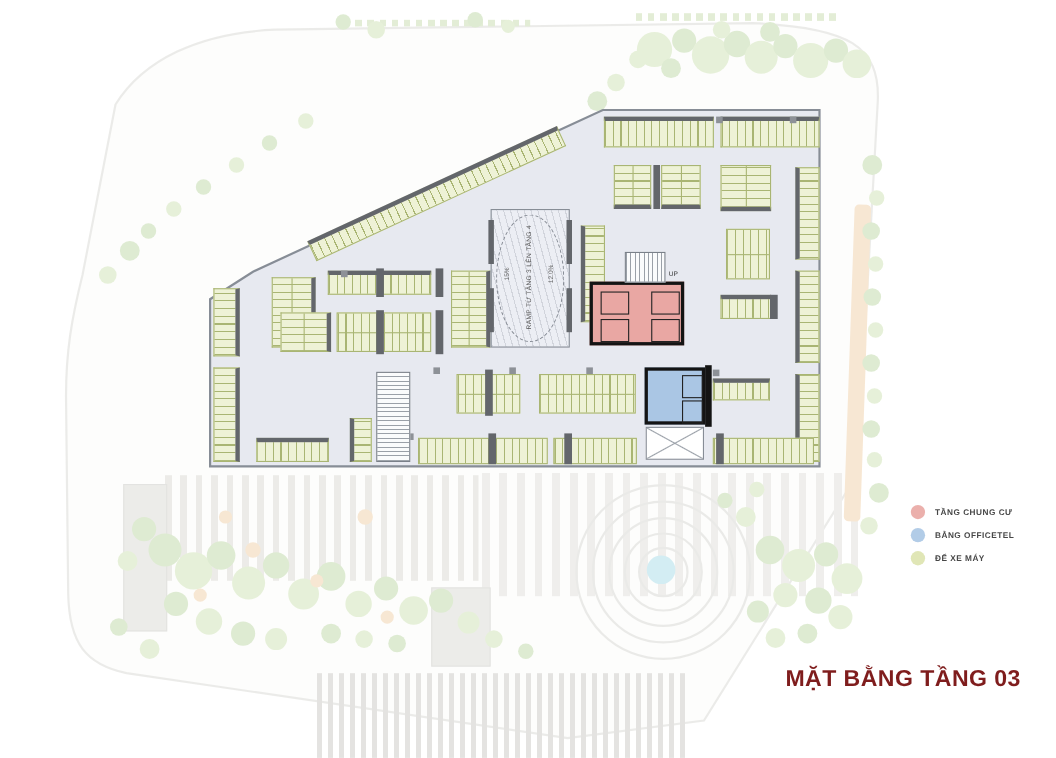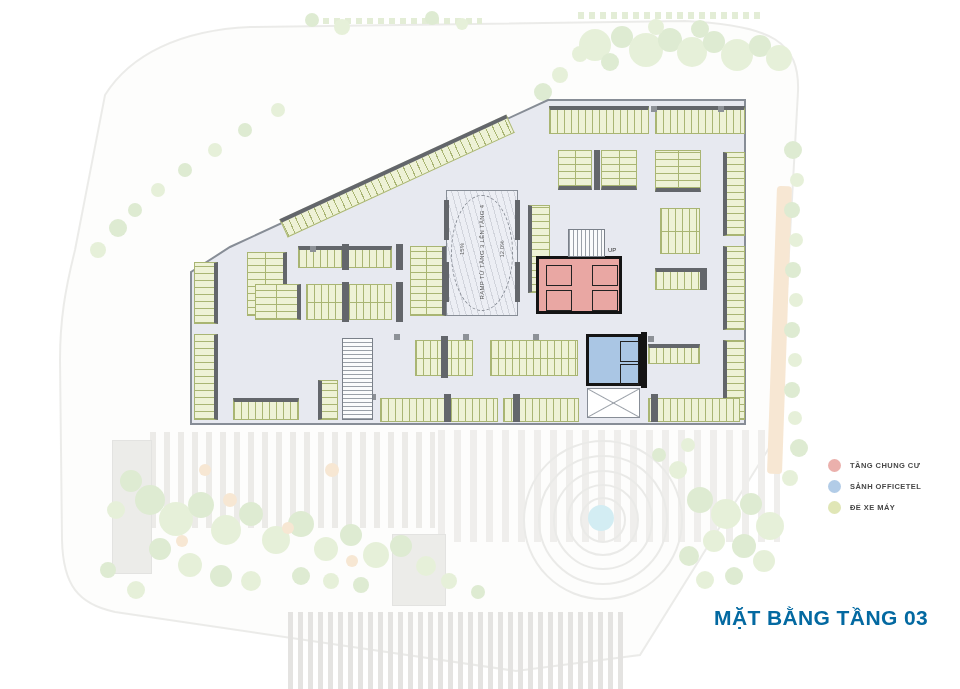--- a/index.html
+++ b/index.html
@@ -197,21 +197,21 @@
       <div style="position: absolute; left: 342px; top: 338px; width: 31px; height: 82px; background-color: rgb(250, 251, 252); border: 1px solid rgb(122, 128, 137); box-sizing: border-box; background-image: repeating-linear-gradient(0deg, rgb(154, 160, 168) 0px, rgb(154, 160, 168) 1px, transparent 1px, transparent 4px);"></div>
       <div style="position: absolute; left: 608px; top: 247px; font-size: 6px; color: rgb(51, 51, 51);">UP</div>
     </div>
   <div class="legend" id="legend">
       <div class="lrow">
         <span class="ldot" style="background: rgb(233, 167, 163);"></span>
         <span class="llab">TẦNG CHUNG CƯ</span>
       </div>
       <div class="lrow">
         <span class="ldot" style="background: rgb(170, 198, 228);"></span>
-        <span class="llab">SẢNH OFFICETEL</span>
+        <span class="llab">BẰNG OFFICETEL</span>
       </div>
       <div class="lrow">
         <span class="ldot" style="background: rgb(221, 227, 174);"></span>
         <span class="llab">ĐỂ XE MÁY</span>
       </div>
     </div>
-  <div class="title" style="color: #0369a1; text-align: right;">MẶT BẰNG TẦNG 03</div>
+  <div class="title" style="color: #7f1d1d; text-align: right;">MẶT BẰNG TẦNG 03</div>
 </div>
 
 </body></html>

